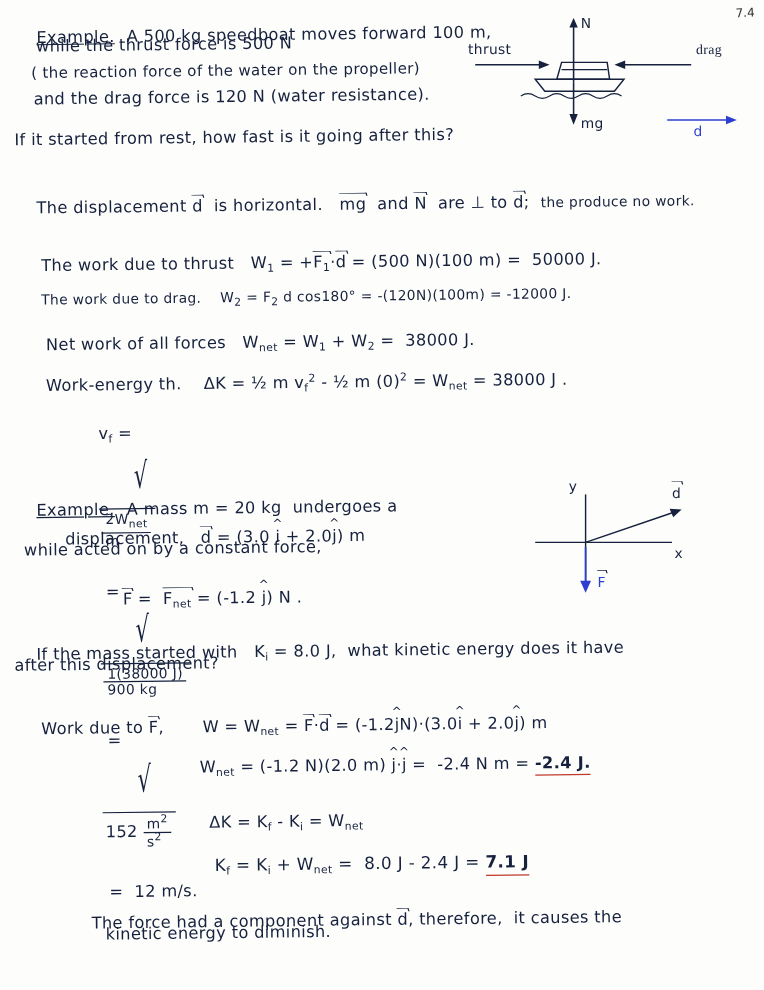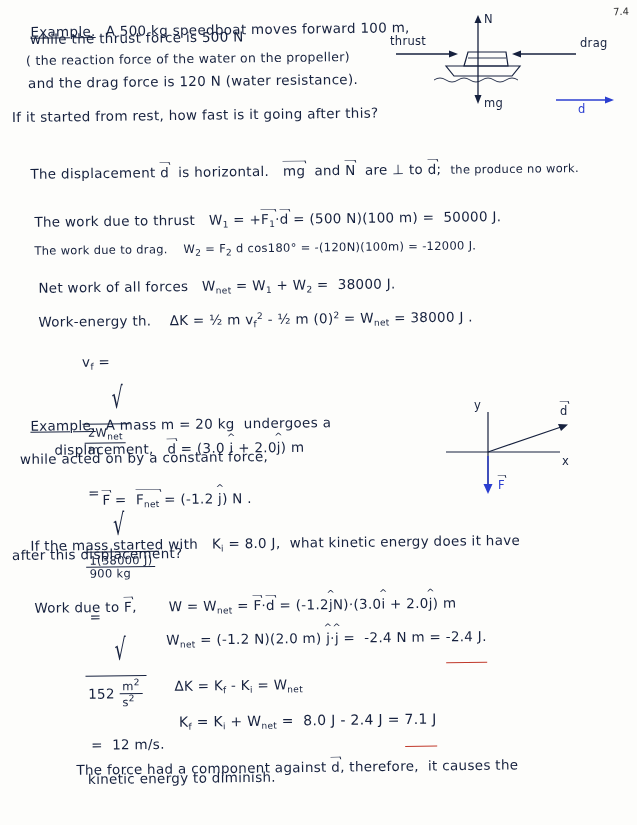--- a/index.html
+++ b/index.html
@@ -86,21 +86,22 @@
     margin-right: -1px;
   }
   .sqrt .inner {
     border-top: 1px solid #16213e;
     padding: 2px 4px 0 2px;
     display: flex;
     align-items: center;
   }
   .ul-red {
     border-bottom: 1.4px solid #c0392b;
-    padding-bottom: 18px;
+    padding-bottom: 1px;
+    font-weight: bold;
   }
   .blue { color: #2b3ed0; }
   
   #fig1 { position: absolute; left: 388px; top: 14px; width: 240px; height: 110px; }
   #fig2 { position: absolute; left: 440px; top: 400px; width: 170px; height: 115px; }
   svg { overflow: visible; }
 </style>
 </head>
 <body>
 
@@ -176,21 +177,21 @@
       <path d="M80,38 L118,38 L120,52 L76,52 Z" fill="none" stroke="#16213e" stroke-width="1.2"></path>
       <line x1="80" y1="44" x2="118" y2="44" stroke="#16213e" stroke-width="0.9"></line>
 
       <path d="M46,66 q6,-4 12,0 t12,0 t12,0 t12,0 t12,0 t12,0 t12,0" fill="none" stroke="#16213e" stroke-width="0.9"></path>
 
       <line x1="168" y1="86" x2="222" y2="86" stroke="#2b3ed0" stroke-width="1.3"></line>
       <polygon points="226,86 217,82.5 217,89.5" fill="#2b3ed0"></polygon>
     </svg>
     <div class="hw sm" style="position:absolute; left:96px; top:-2px;">N</div>
     <div class="hw sm" style="position:absolute; left:2px; top:20px;">thrust</div>
-    <div class="hw sm" style="position:absolute; left:192px; top:22px;">drag</div>
+    <div class="hw sm" style="position:absolute; left:192px; top:22px;font-family:Liberation Serif, serif;">drag</div>
     <div class="hw sm" style="position:absolute; left:96px; top:82px;">mg</div>
     <div class="hw sm blue" style="position:absolute; left:190px; top:88px;">d</div>
   </div>
 
   <div class="hw ln" style="left:12px; top:404px;">
     <span class="ul-word">Example.</span><span style="margin-left:10px;">A mass m = 20 kg  undergoes a</span>
   </div>
 
   <div class="hw ln" style="left:36px; top:428px;">
     <span>displacement,&nbsp;&nbsp;&nbsp;</span><span class="vecarrow">d</span><span>&nbsp;= (3.0 </span><span class="hat">i</span><span>&nbsp;+ 2.0</span><span class="hat">j</span><span>) m</span>

